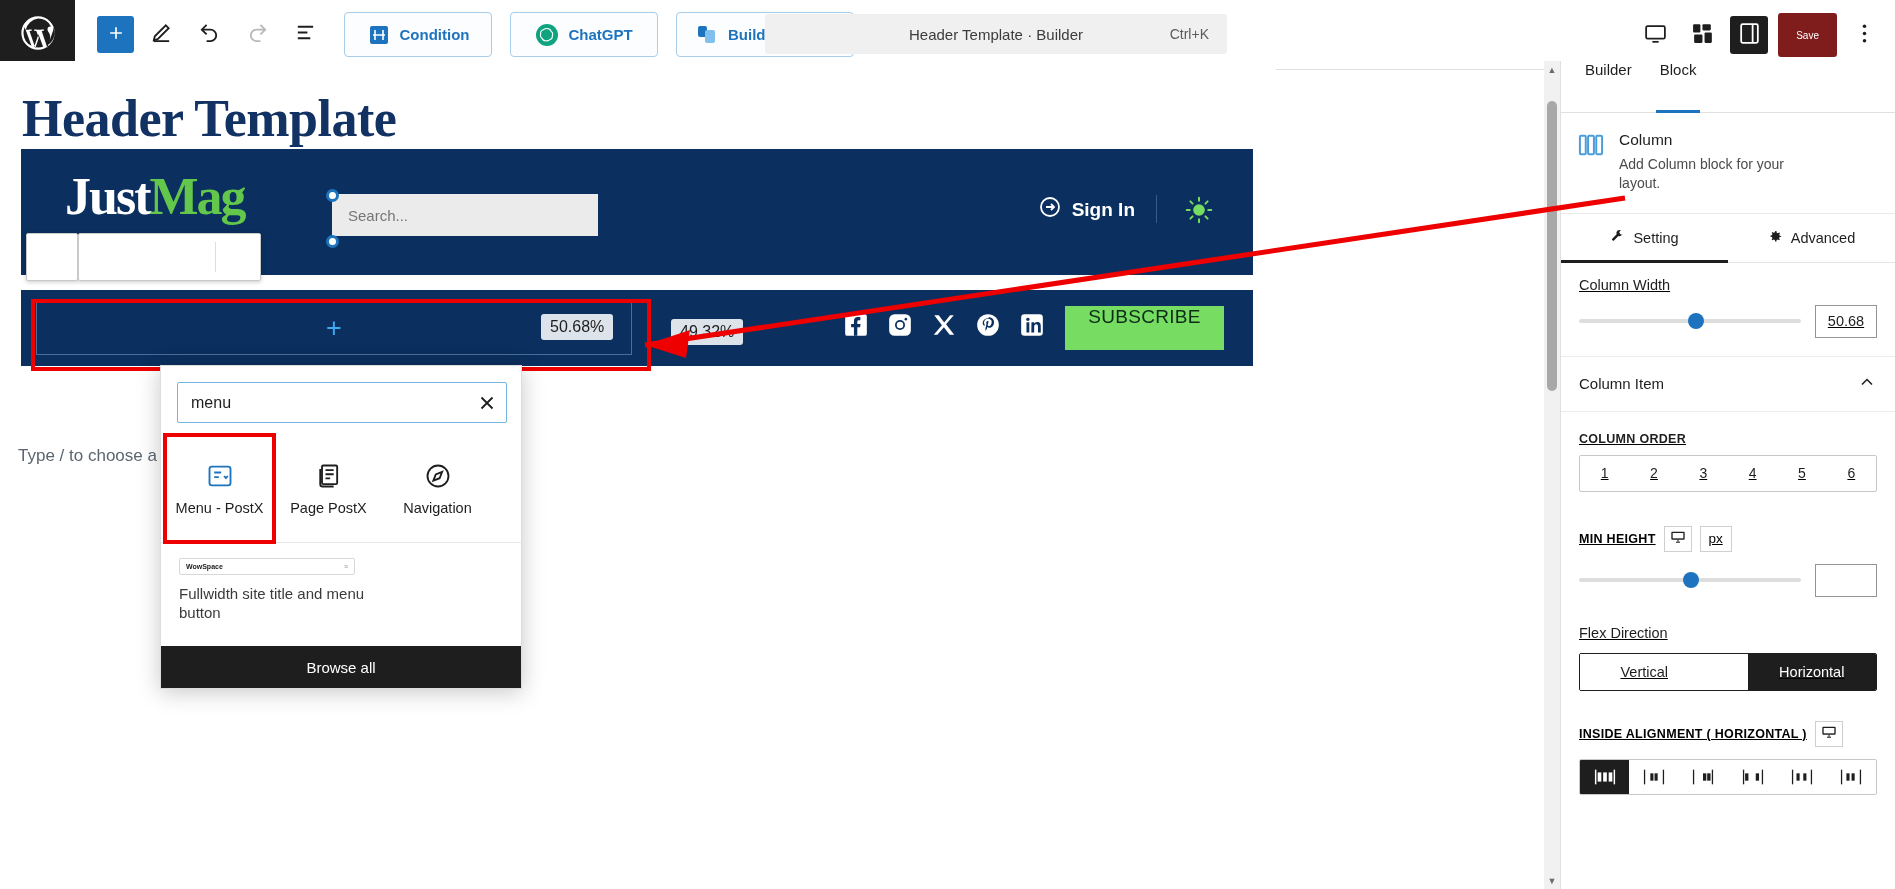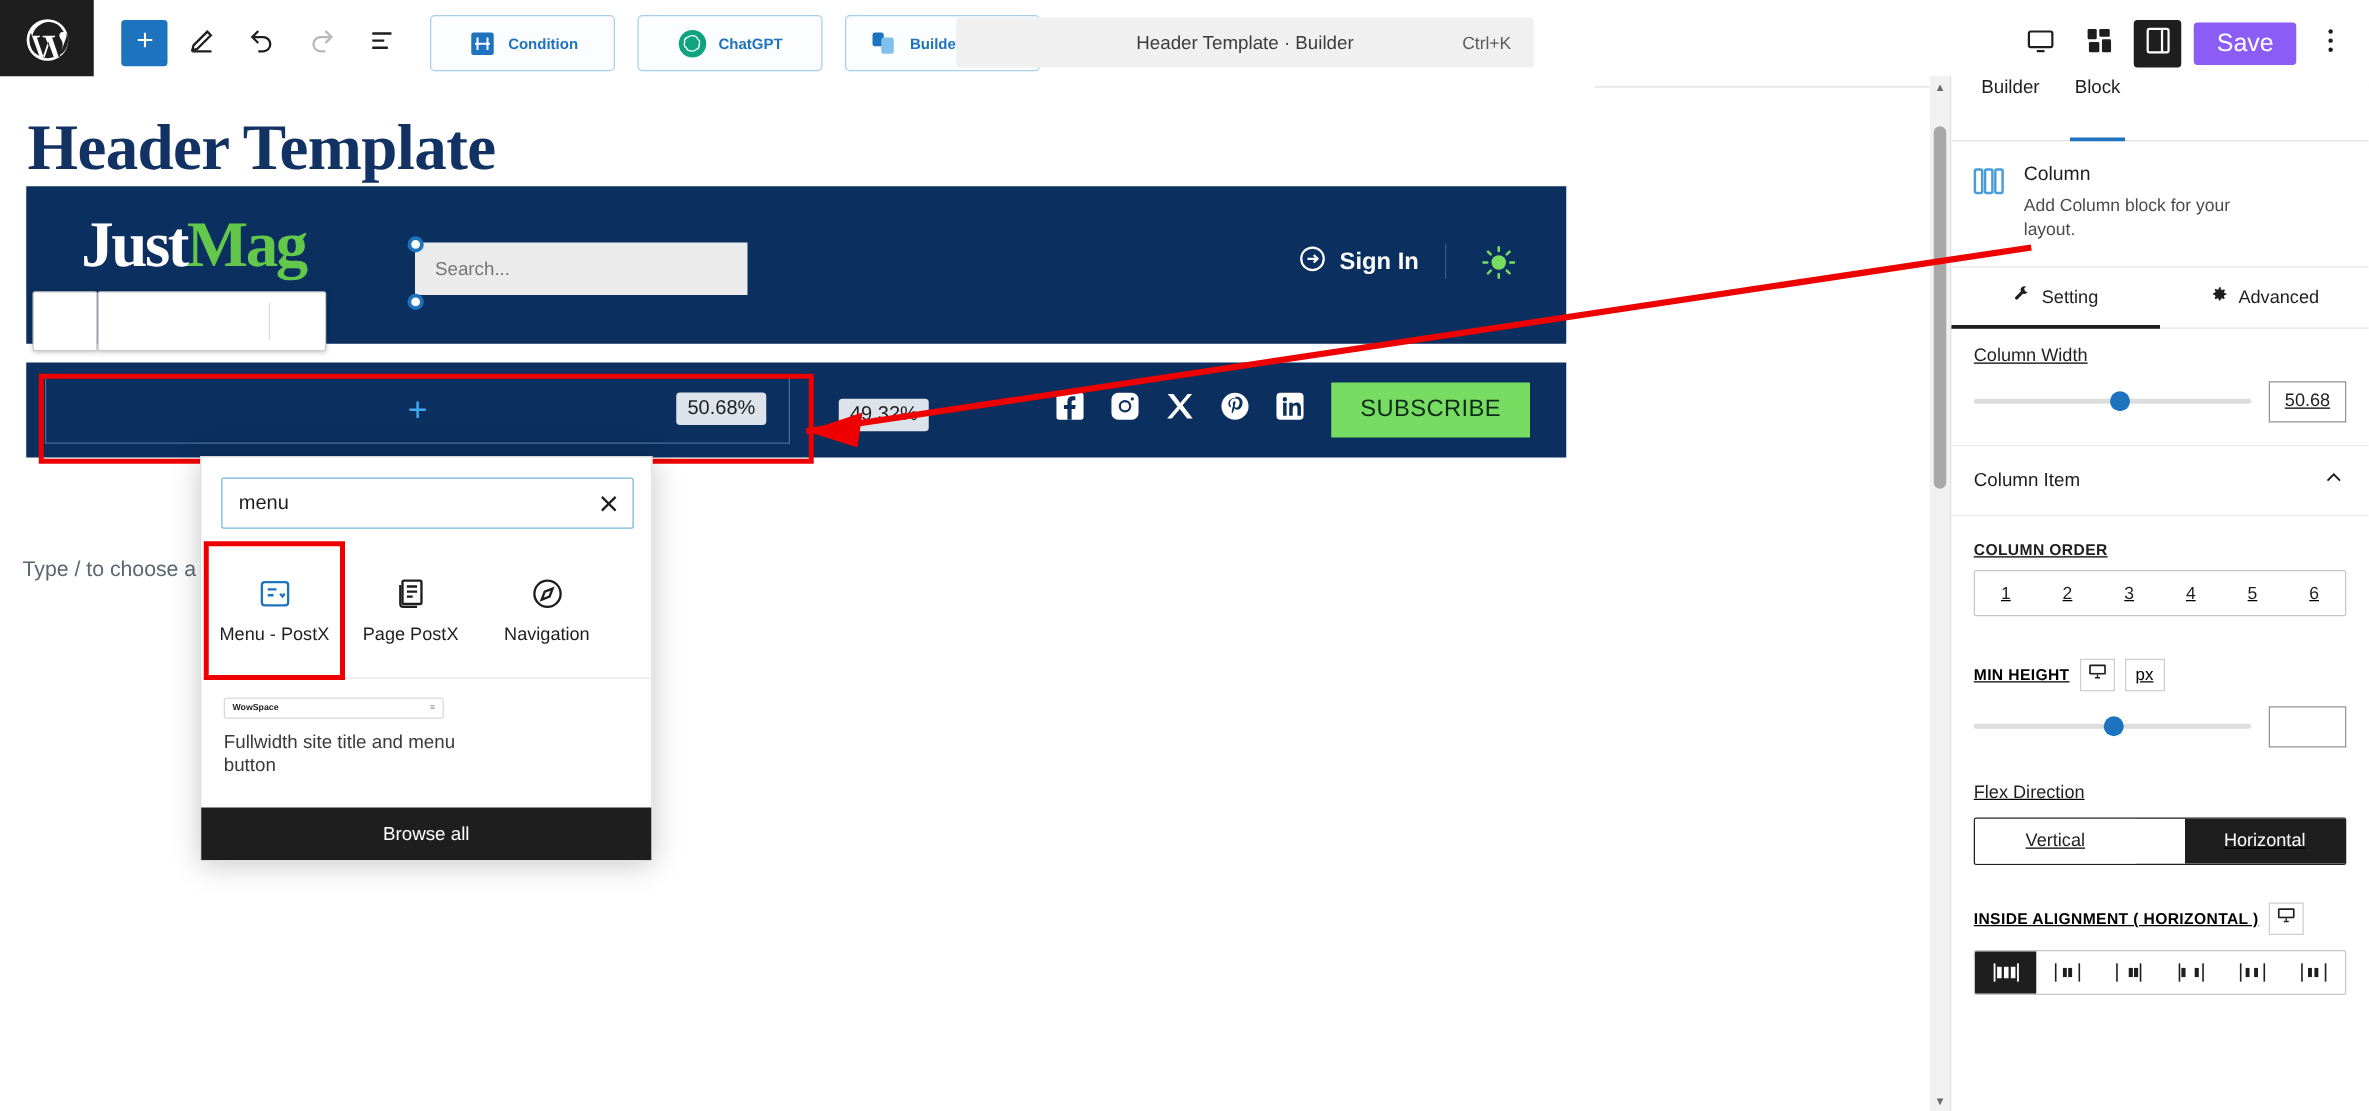--- a/index.html
+++ b/index.html
@@ -33,43 +33,43 @@
   .icon-btn {
     width: 42px; height: 42px; display: flex; align-items: center; justify-content: center;
     color: #1e1e1e; cursor: pointer; border-radius: 3px;
   }
   .icon-btn svg { width: 23px; height: 23px; }
   .icon-btn.disabled { color: #b8b8b8; }
   .pill-btn {
     height: 45px; min-width: 148px; border: 1px solid #a7cdea; border-radius: 4px;
     background: #fbfdff; display: flex; align-items: center; justify-content: center;
     gap: 9px; padding: 0 18px; margin-left: 12px; cursor: pointer;
-    font-size: 12px; color: #1e73be; font-weight: 600;
+    font-size: 15px; color: #1e73be; font-weight: 600;
   }
   .pill-btn .lbl { white-space: nowrap; }
   .pill-ico { width: 24px; height: 24px; display: flex; align-items: center; justify-content: center; }
   .pill-ico svg { width: 24px; height: 24px; }
   .cmdk {
     position: absolute; left: 765px; top: 14px; width: 462px; height: 40px;
     background: #f0f0f0; border-radius: 3px; display: flex; align-items: center;
     justify-content: center; cursor: pointer;
   }
   .cmdk .cmdk-title { font-size: 15px; color: #3c3c3c; }
   .cmdk .cmdk-key { position: absolute; right: 18px; font-size: 14px; color: #5b5b5b; }
   .tb-right {
     position: absolute; right: 10px; top: 0; height: 70px;
     display: flex; align-items: center; gap: 6px;
   }
   .tb-right .icon-btn svg { width: 25px; height: 25px; }
   .icon-btn.active-dark {
     background: #1e1e1e; color: #fff; width: 38px; height: 38px; border-radius: 3px;
   }
   .save-btn {
-    background: #8b5cf6; color: #fff; border-radius: 3px; height: 34px;
-    padding: 0 18px; display: flex; align-items: center; font-size: 20px;
+    background: #7f1d1d; color: #fff; border-radius: 3px; height: 44px;
+    padding: 0 18px; display: flex; align-items: center; font-size: 10px;
     cursor: pointer; margin-left: 4px;
   }
 
   
   .canvas {
     position: absolute; top: 61px; left: 0; width: 1276px; height: 828px;
     background: #fff; overflow: hidden;
   }
   .page-title {
     font-family: "Liberation Serif", serif; font-size: 52px; font-weight: bold;
@@ -138,21 +138,21 @@
     padding: 4px 9px;
   }
   .pct-a { position: absolute; left: 520px; top: 24px; }
   .pct-b { position: absolute; left: 650px; top: 29px; }
   .socials {
     position: absolute; right: 208px; top: 22px; display: flex; gap: 18px; align-items: center;
   }
   .socials svg { width: 26px; height: 26px; fill: #ffffff; }
   .subscribe {
     position: absolute; right: 29px; top: 16px; width: 159px; height: 44px;
-    background: #76dd62; color: #0d2b18; display: flex; align-items: center;
+    background: #76dd62; color: #0d2b18; display: flex; 
     justify-content: center; font-size: 19px; letter-spacing: .3px; cursor: pointer;
   }
   .red-outline {
     position: absolute; left: 31px; top: 238px; width: 620px; height: 72px;
     border: 4px solid #ee0000; z-index: 7; pointer-events: none;
   }
   .type-hint {
     position: absolute; left: 18px; top: 385px; font-size: 17px; color: #5b6670;
   }
 

